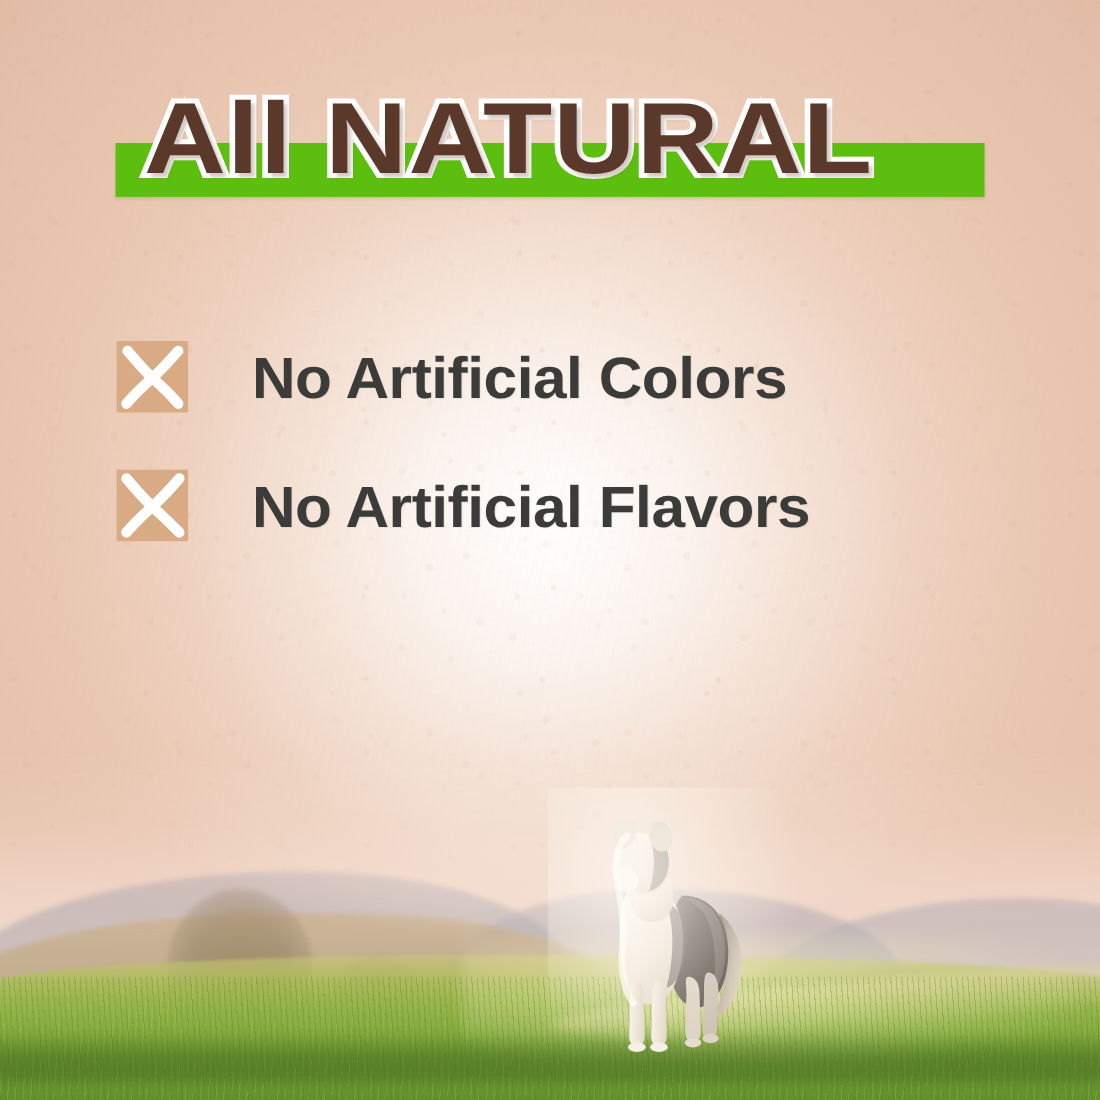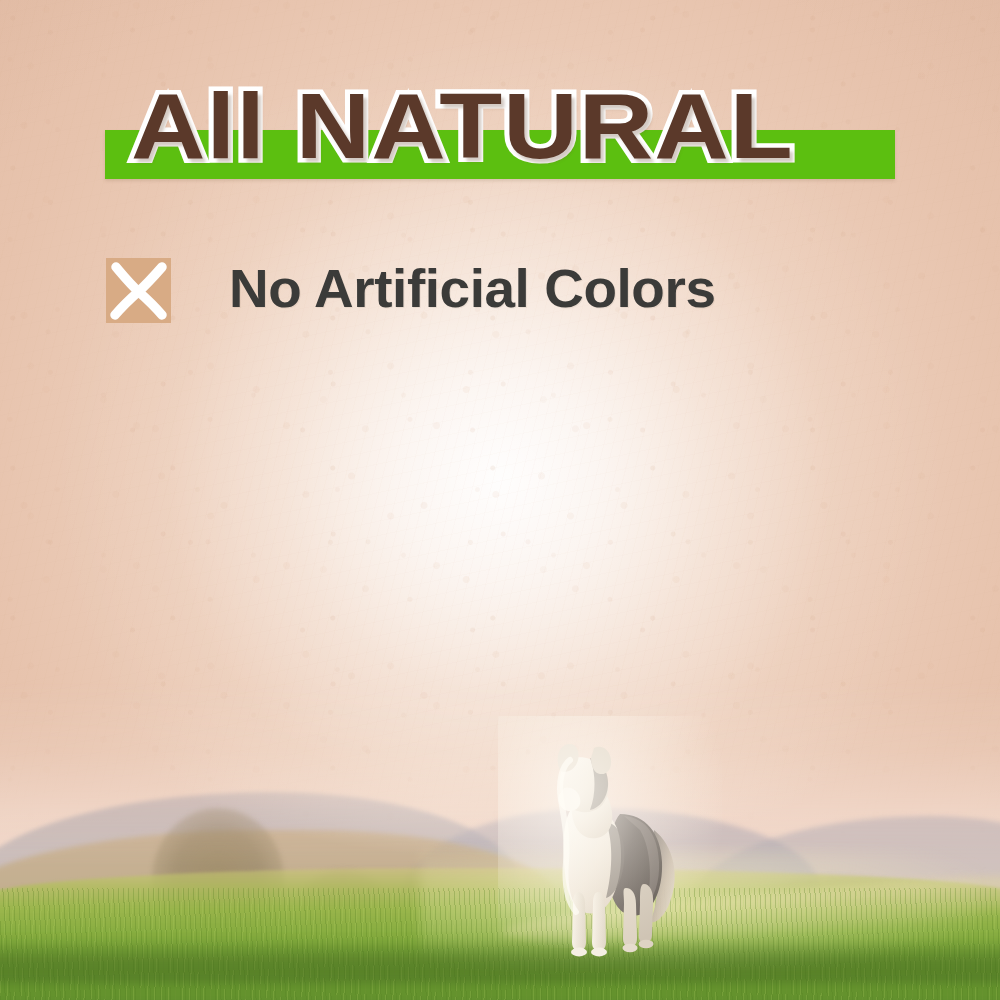--- a/index.html
+++ b/index.html
@@ -291,21 +291,21 @@
 
   
   .feature-list {
     position: absolute;
     left: 106px;
     top: 258px;
     width: 840px;
   }
   .feature-row {
     display: flex;
-    align-items: flex-start;
+    align-items: flex-end;
     height: 117px;
   }
   .checkbox {
     position: relative;
     flex: 0 0 auto;
     width: 65px;
     height: 65px;
     background: #d8ab85;
     margin-right: 58px;
   }
@@ -424,17 +424,26 @@
     <div class="feature-row">
       <span class="checkbox">
         <svg viewBox="0 0 65 65" xmlns="http://www.w3.org/2000/svg">
           <path d="M10 9 C16 16 24 26 33 34 C42 42 50 50 56 57" stroke="#ffffff" stroke-width="9.5" stroke-linecap="round" fill="none"></path>
           <path d="M56 9 C49 17 41 26 32 34 C23 42 15 50 9 57" stroke="#ffffff" stroke-width="9.5" stroke-linecap="round" fill="none"></path>
         </svg>
       </span>
       <span class="feature-label">No Artificial Colors</span>
     </div>
 
+    <div class="feature-row">
+      <span class="checkbox">
+        <svg viewBox="0 0 65 65" xmlns="http://www.w3.org/2000/svg">
+          <path d="M9 8 C16 16 24 26 33 34 C42 42 50 50 57 57" stroke="#ffffff" stroke-width="9.5" stroke-linecap="round" fill="none"></path>
+          <path d="M57 8 C50 16 41 26 32 34 C23 42 15 50 9 57" stroke="#ffffff" stroke-width="9.5" stroke-linecap="round" fill="none"></path>
+        </svg>
+      </span>
+      <span class="feature-label">No Artificial Flavors</span>
+    </div>
 
 
 
   </div>
 </div>
 
 </body></html>

